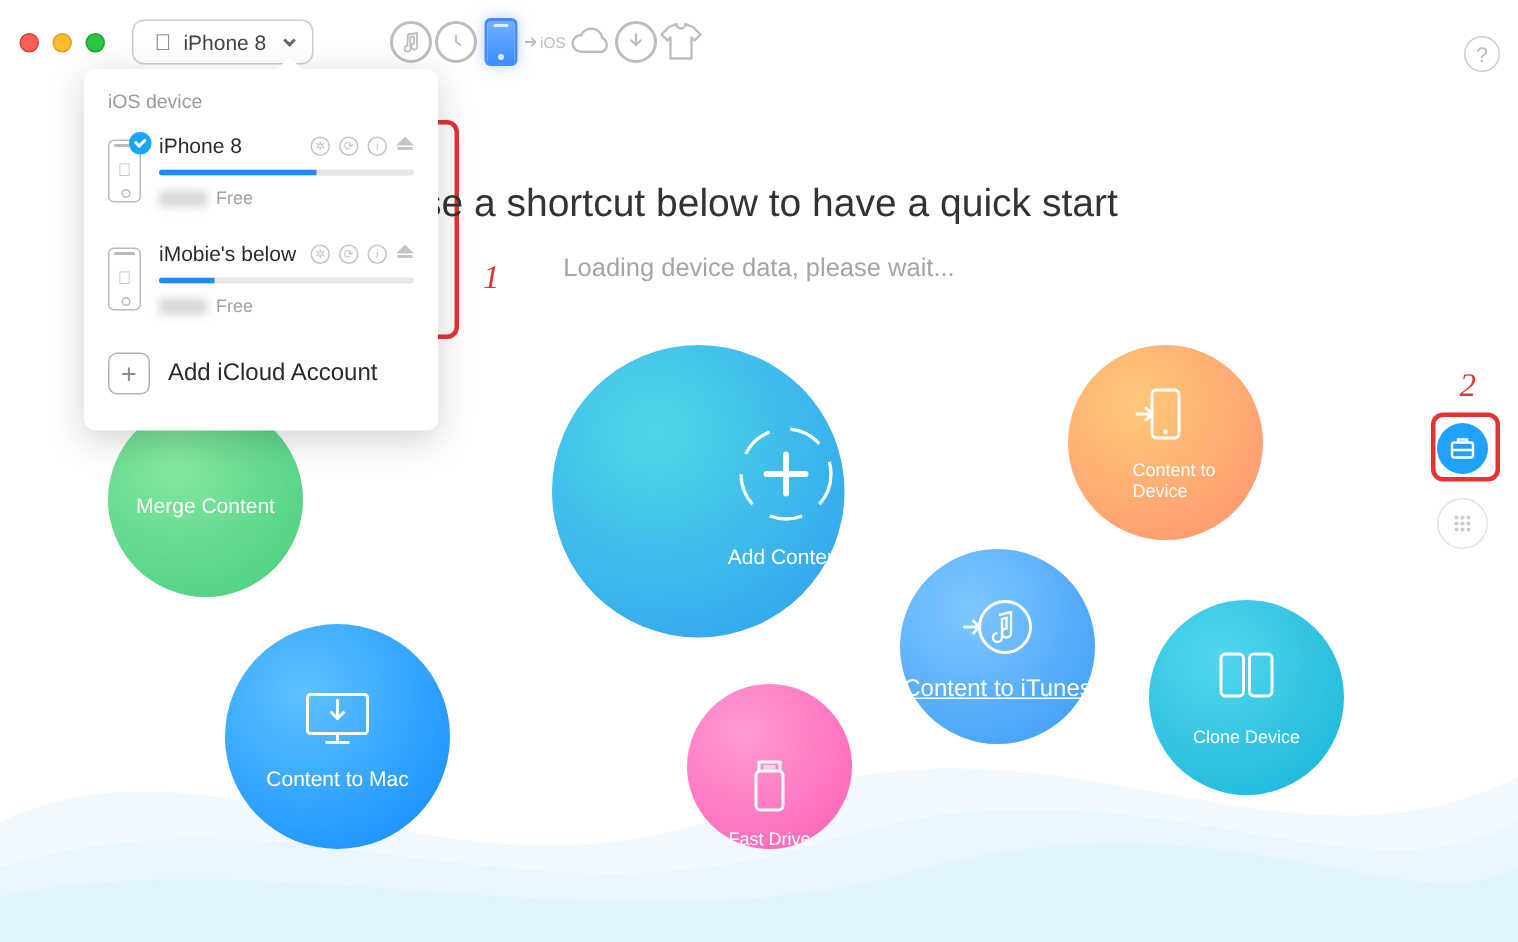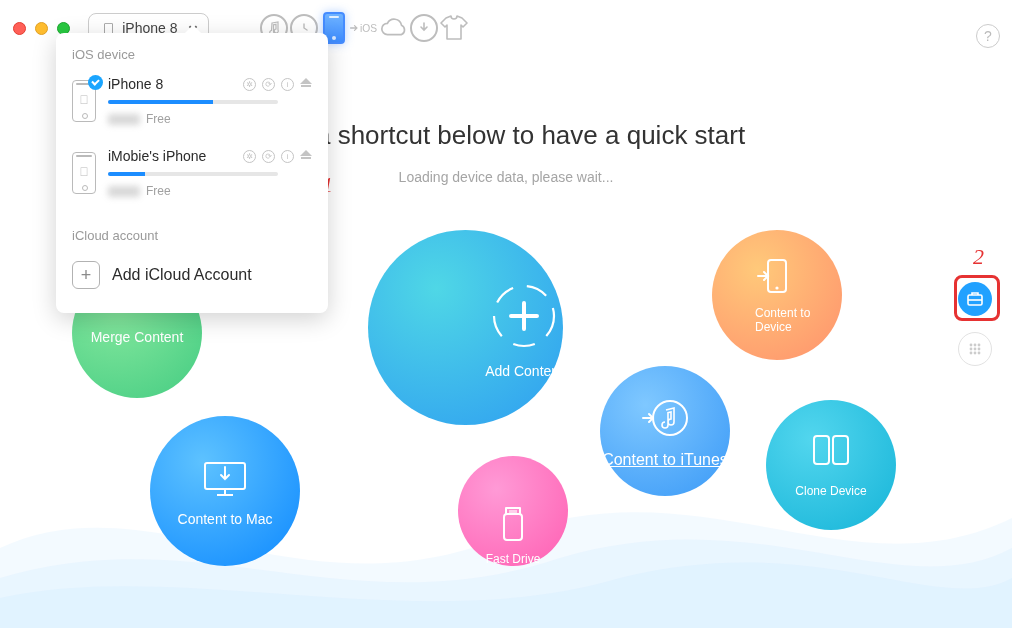--- a/index.html
+++ b/index.html
@@ -23,21 +23,21 @@
   .circ{width:28px;height:28px;border:2px solid #bdbdbd;border-radius:50%;display:flex;align-items:center;justify-content:center;color:#bdbdbd;}
   .phone-active{width:22px;height:32px;border:2px solid #458cff;border-radius:4px;background:linear-gradient(#6fb3ff,#3d8cff);position:relative;box-shadow:0 0 10px rgba(69,140,255,.4);}
   .phone-active:before{content:"";position:absolute;top:2px;left:4px;right:4px;height:2px;background:rgba(255,255,255,.8);border-radius:1px;}
   .phone-active:after{content:"";position:absolute;bottom:2px;left:50%;margin-left:-2px;width:4px;height:4px;border-radius:50%;background:rgba(255,255,255,.8);}
   .cloudico{width:32px;height:22px;}
   .tshirt{width:28px;height:26px;}
 
   .help{position:absolute;right:12px;top:14px;width:24px;height:24px;border:1.5px solid #ccc;border-radius:50%;color:#bbb;display:flex;align-items:center;justify-content:center;font-size:14px;}
 
   
-  .dropdown{position:absolute;left:56px;top:33px;width:272px;background:#fff;border-radius:8px;box-shadow:0 6px 24px rgba(0,0,0,.18);padding:14px 0 16px;z-index:10;}
+  .dropdown{position:absolute;left:56px;top:46px;width:236px;background:#fff;border-radius:8px;box-shadow:0 6px 24px rgba(0,0,0,.18);padding:14px 0 16px;z-index:10;}
   .dropdown:before{content:"";position:absolute;top:-8px;left:128px;width:0;height:0;border-left:9px solid transparent;border-right:9px solid transparent;border-bottom:9px solid #fff;}
   .dd-sec-title{font-size:13px;color:#9a9a9a;padding:0 16px 8px;}
   .dev-row{display:flex;align-items:flex-start;padding:6px 16px;height:72px;}
   .dev-thumb{width:24px;height:42px;border:1.6px solid #bababa;border-radius:4px;position:relative;margin-right:12px;margin-top:4px;}
   .dev-thumb:before{content:"";position:absolute;top:2px;left:3px;right:3px;height:2px;background:#bababa;border-radius:1px;}
   .dev-thumb:after{content:"";position:absolute;bottom:2px;left:50%;margin-left:-2px;width:4px;height:4px;border:1px solid #bababa;border-radius:50%;}
   .dev-thumb .apple{position:absolute;top:50%;left:50%;transform:translate(-50%,-55%);font-size:12px;color:#bababa;}
   .dev-thumb .chk{position:absolute;top:-6px;right:-8px;width:15px;height:15px;border-radius:50%;background:#1aa5ff;display:flex;align-items:center;justify-content:center;}
   .dev-thumb .chk:after{content:"";width:5px;height:3px;border-left:2px solid #fff;border-bottom:2px solid #fff;transform:rotate(-45deg);position:relative;top:-1px;}
   .dev-info{flex:1;}
@@ -60,21 +60,21 @@
   .callout{position:absolute;border:3px solid #e63232;border-radius:8px;pointer-events:none;}
   .callout.c1{left:60px;top:80px;width:246px;height:146px;}
   .callout.c2{right:12px;top:275px;width:46px;height:46px;}
   .cnum{position:absolute;font-size:22px;font-family:"Times New Roman",serif;font-style:italic;color:#e63232;}
   .n1{left:322px;top:172px;}
   .n2{right:28px;top:244px;}
 
   
   .main{position:absolute;top:120px;left:0;right:0;text-align:center;}
   .main-title{font-size:26px;font-weight:300;color:#333;}
-  .main-sub{margin-top:18px;font-size:14px;color:#a5a5a5;}
+  .main-sub{margin-top:18px;font-size:17px;color:#a5a5a5;}
 
   .bubble{position:absolute;border-radius:50%;display:flex;flex-direction:column;align-items:center;justify-content:center;color:#fff;}
   .bubble .blabel{font-size:14px;margin-top:8px;}
   .bubble svg{display:block;}
   .bub-merge{width:130px;height:130px;left:72px;top:268px;background:radial-gradient(circle at 35% 30%,#86e89e,#44cc82);} 
   .bub-add{width:195px;height:195px;left:368px;top:230px;background:radial-gradient(circle at 35% 30%,#4fd7e6,#2e9df1);align-items:flex-end;} 
   .bub-c2d{width:130px;height:130px;left:712px;top:230px;background:radial-gradient(circle at 35% 30%,#ffc97a,#ff916c);} 
   .bub-c2m{width:150px;height:150px;left:150px;top:416px;background:radial-gradient(circle at 35% 30%,#5dc2ff,#0e89ff);} 
   .bub-fast{width:110px;height:110px;left:458px;top:456px;background:radial-gradient(circle at 35% 30%,#ff9ad6,#ff5fb2);justify-content:flex-end;} 
   .bub-c2i{width:130px;height:130px;left:600px;top:366px;background:radial-gradient(circle at 35% 30%,#7fc8ff,#3a99f7);} 
@@ -186,39 +186,38 @@
       </div>
     </div>
   </div>
 
   <div class="dev-row">
     <div class="dev-thumb">
       <span class="apple"></span>
     </div>
     <div class="dev-info">
       <div class="dev-top">
-        <span class="dev-name">iMobie's iPhone</span>
+        <span class="dev-name">iMobie's below</span>
         <div class="dev-act">
           <span class="da">✲</span>
           <span class="da">⟳</span>
           <span class="da">i</span>
           <span class="eject"></span>
         </div>
       </div>
       <div class="prog">
           <div class="fill" style="width:22%"></div>
         </div>
       <div class="dev-free">
         <span class="blur"></span>
         <span>Free</span>
       </div>
     </div>
   </div>
 
-  <div class="icloud-title">iCloud account</div>
   <div class="add-icloud">
     <div class="plusbox">+</div>
     <span>Add iCloud Account</span>
   </div>
 </div>
 
 <div class="callout c1"></div>
 <div class="cnum n1">1</div>
 <div class="callout c2"></div>
 <div class="cnum n2">2</div>

